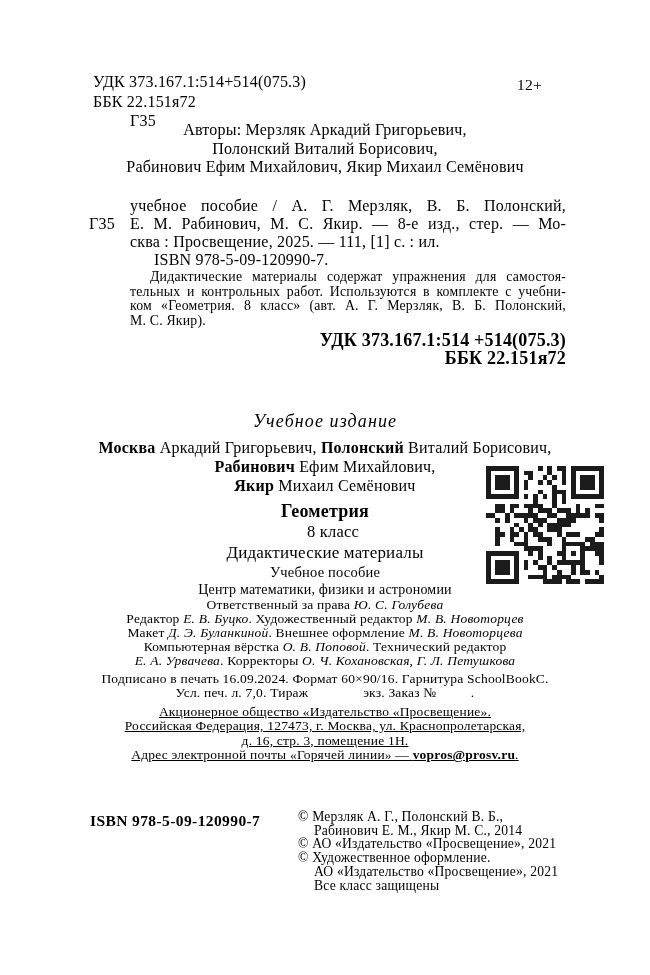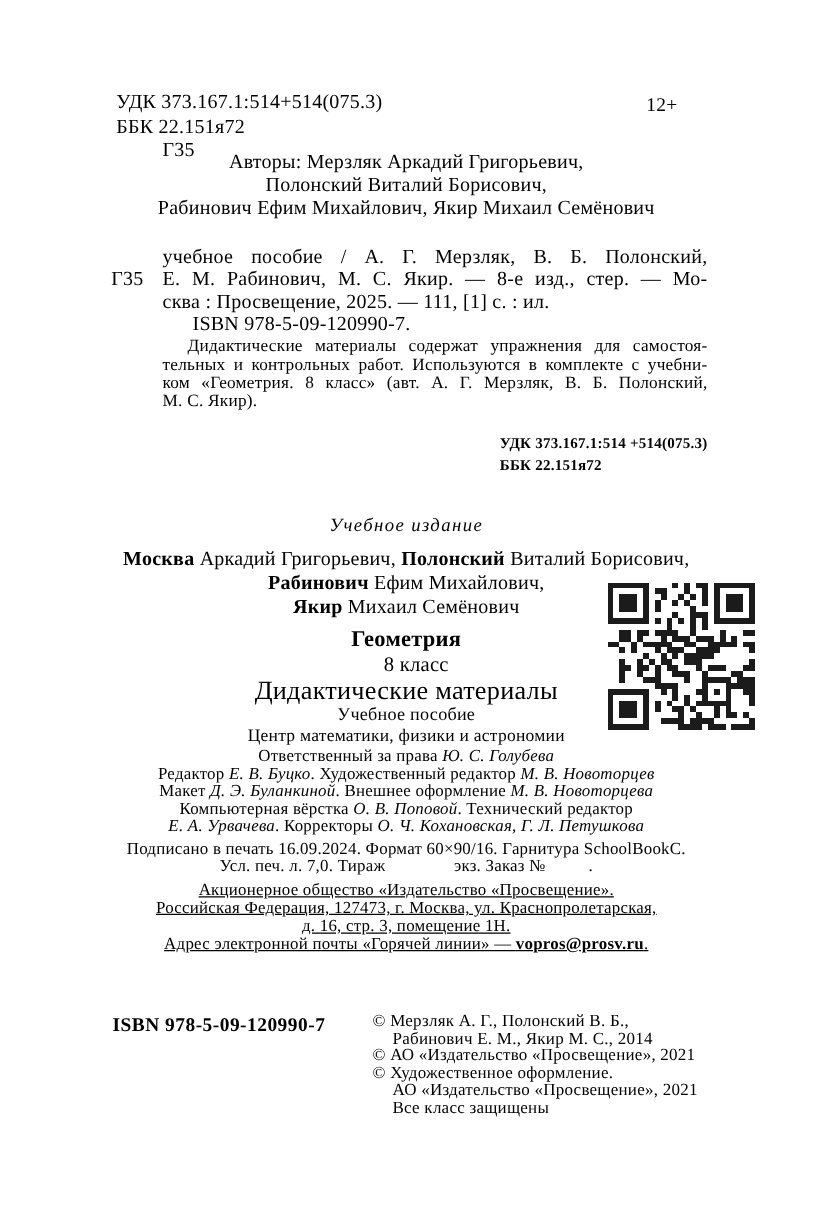--- a/index.html
+++ b/index.html
@@ -14,28 +14,28 @@
   .age{left:517px;top:76px;font-size:15.5px;}
   
   .authors-head{left:0;right:0;top:121px;text-align:center;font-size:16px;line-height:18.6px;}
   
   .card{left:130px;top:197px;width:436px;font-size:16px;line-height:18px;}
   .mcode{position:absolute;left:-41px;top:18px;}
   .jl{text-align:justify;text-align-last:justify;}
   .ind{text-indent:24px;}
   .annot{margin-top:1px;font-size:13.8px;line-height:14.7px;}
   .annot .ind2{text-indent:20px;}
-  .udcb{margin-top:16px;margin-left:auto;width:fit-content;font-weight:bold;font-size:12px;line-height:18px;}
+  .udcb{margin-top:2px;margin-left:auto;width:fit-content;font-weight:bold;font-size:18px;line-height:18px;text-align:right;}
   
   .middle{left:0;right:0;top:412px;text-align:center;}
-  .kind{font-style:italic;font-size:15px;letter-spacing:1.1px;line-height:18px;}
+  .kind{font-style:italic;font-size:18px;letter-spacing:1.1px;line-height:18px;}
   .eauth{margin-top:9px;font-size:16px;line-height:18.8px;}
   .btitle{margin-top:6px;font-weight:bold;font-size:18px;line-height:20px;}
   .grade{margin-top:2px;font-size:16.5px;line-height:18px;padding-left:16px;}
-  .btype{margin-top:3px;font-size:21px;line-height:17px;}
+  .btype{margin-top:3px;font-size:17px;line-height:17px;}
   .bsub{margin-top:3px;font-size:14.5px;line-height:16px;}
   .center-org{margin-top:3px;font-size:14px;line-height:14.5px;}
   .staff{font-size:13.5px;line-height:14px;}
   .printinfo{margin-top:4px;font-size:13.5px;line-height:14.5px;}
   .pub{margin-top:4px;font-size:13.5px;line-height:14.4px;text-decoration:underline;}
   
   .qr{left:486px;top:466px;width:118px;height:118px;shape-rendering:crispEdges;fill:#1b1b1b;}
   
   .footer{left:90px;top:810px;width:500px;}
   .isbn{position:absolute;left:0;top:2px;font-weight:bold;font-size:15.5px;letter-spacing:.4px;}

